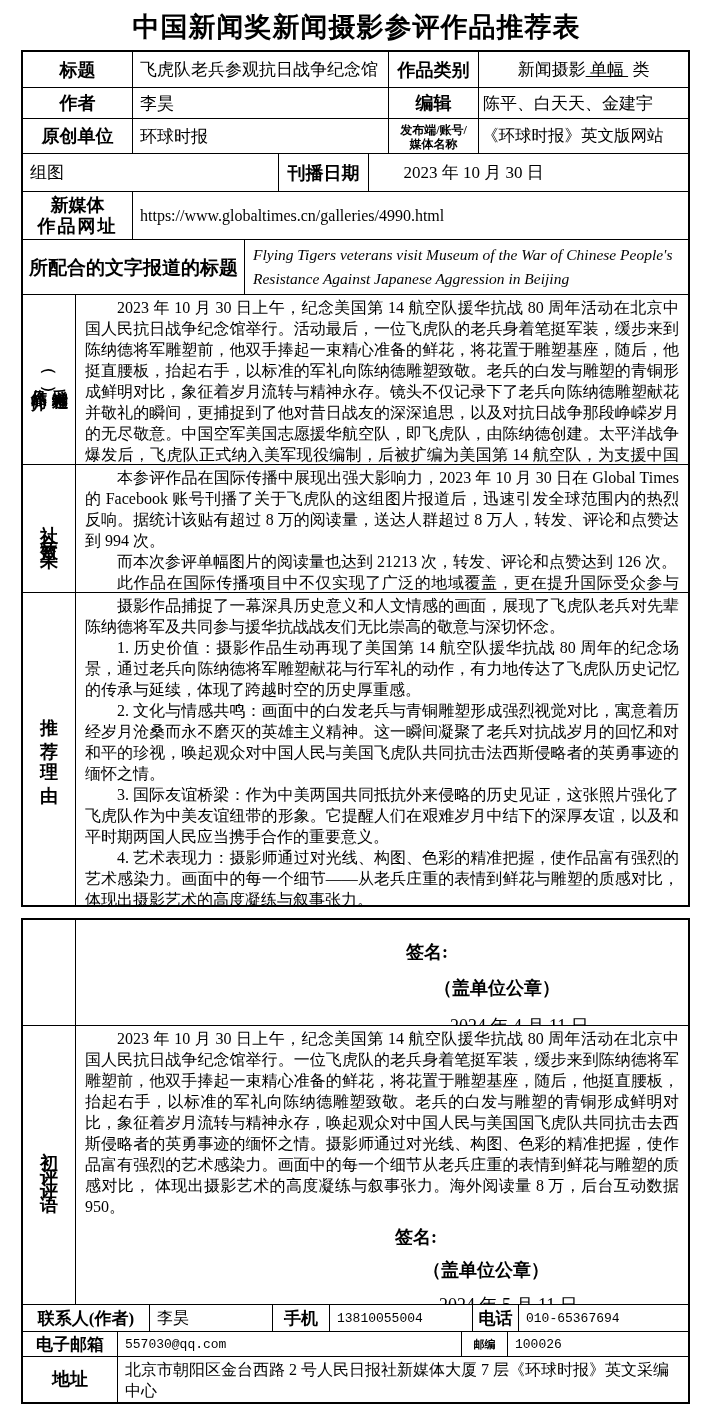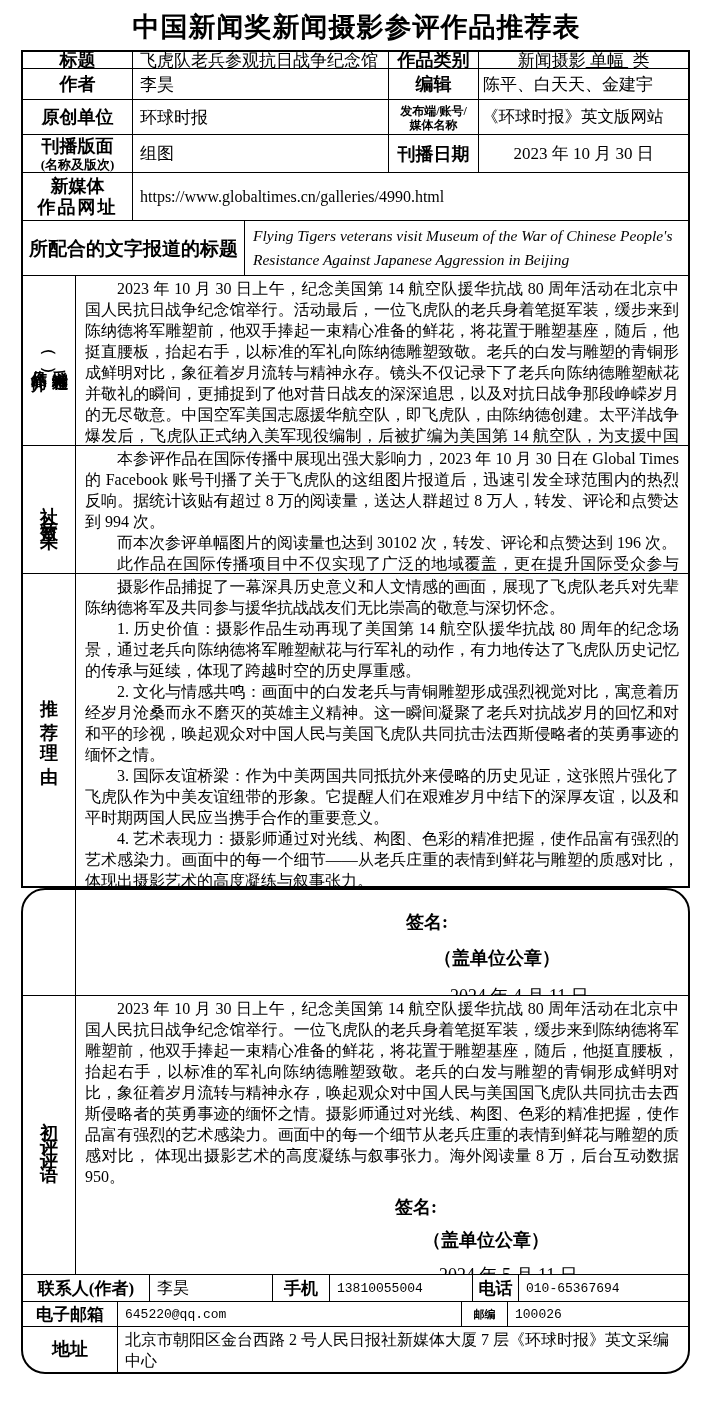--- a/index.html
+++ b/index.html
@@ -1,37 +1,37 @@
 <!DOCTYPE html>
 <html><head>
 <meta charset="utf-8">
 <style>
   html,body{margin:0;padding:0;background:#fff;}
   body{width:713px;height:1420px;position:relative;color:#000;
        font-family:"Liberation Serif","DejaVu Sans",serif;}
   .page-title{margin:9px 0 5px 0;text-align:center;font-size:27px;font-weight:bold;letter-spacing:1px;}
   .tbl{margin-left:21px;width:669px;border:2px solid #000;box-sizing:border-box;background:#fff;}
-  .tbl2{border-radius:24px;}
+  .tbl2{margin-top:11px;}
   .row{display:flex;box-sizing:border-box;}
   .row:not(:last-child){border-bottom:1px solid #000;}
   .cell{box-sizing:border-box;overflow:hidden;}
   .cell:not(:last-child){border-right:1px solid #000;}
   .lab{display:flex;flex-direction:column;align-items:center;justify-content:center;
        font-weight:bold;font-size:18px;text-align:center;line-height:1.15;}
   .val{display:flex;align-items:center;padding:1px 7px;font-size:17px;}
   .center{justify-content:center;}
   .small-lab{font-size:12px;line-height:14px;}
   .sub-lab{font-size:13px;line-height:15px;font-weight:bold;}
   .text{padding:2px 9px;font-size:16px;line-height:21px;text-align:justify;}
   .text p{margin:0;text-indent:2em;}
   .mono{font-family:Liberation Mono, monospace;font-size:13px;}
   .url{font-size:16px;}
   .entitle{font-size:15.5px;line-height:24px;align-items:center;display:flex;font-style:italic;}
   
-  .h-r1{height:17px}.h-r2{height:31px}.h-r3{height:35px}.h-r4{height:38px}
+  .h-r1{height:36px}.h-r2{height:31px}.h-r3{height:35px}.h-r4{height:38px}
   .h-r5{height:48px}.h-r6{height:55px}.h-r7{height:170px}.h-r8{height:128px}.h-r9{height:312px}
   .h-sa{height:106px}.h-sb{height:279px}.h-c1{height:27px}.h-c2{height:25px}.h-c3{height:45px}
   
   .w-a{width:110px}.w-b{width:256px}.w-c{width:90px}.w-d{width:209px}
   .w-url{width:555px}.w-nt{width:222px}.w-ntv{width:443px}
   .w-v{width:53px}.w-body{width:612px}
   .w-c1a{width:127px}.w-c1b{width:123px}.w-c1c{width:57px}.w-c1d{width:143px}.w-c1e{width:46px}.w-c1f{width:169px}
   .w-c2a{width:95px}.w-c2b{width:344px}.w-c2c{width:46px}.w-c2d{width:169px}
   .w-c3b{width:559px}
   
@@ -82,24 +82,20 @@
     <div class="cell lab w-a h-r3">原创单位</div>
     <div class="cell val w-b">环球时报</div>
     <div class="cell lab w-c h-r3 small-lab">
       <span>发布端/账号/</span>
       <span>媒体名称</span>
     </div>
     <div class="cell val w-d" style="padding-left:3px;font-size:16.5px">《环球时报》英文版网站</div>
   </div>
 
   <div class="row h-r4">
-    <div class="cell lab w-a h-r4">
-      <span>刊播版面</span>
-      <span class="sub-lab">(名称及版次)</span>
-    </div>
     <div class="cell val w-b">组图</div>
     <div class="cell lab w-c h-r4">刊播日期</div>
     <div class="cell val w-d center">2023 年 10 月 30 日</div>
   </div>
 
   <div class="row h-r5">
     <div class="cell lab w-a h-r5">
       <span>新媒体</span>
       <span style="letter-spacing:2px">作品网址</span>
     </div>
@@ -124,21 +120,21 @@
       <p>2023 年 10 月 30 日上午，纪念美国第 14 航空队援华抗战 80 周年活动在北京中国人民抗日战争纪念馆举行。活动最后，一位飞虎队的老兵身着笔挺军装，缓步来到陈纳德将军雕塑前，他双手捧起一束精心准备的鲜花，将花置于雕塑基座，随后，他挺直腰板，抬起右手，以标准的军礼向陈纳德雕塑致敬。老兵的白发与雕塑的青铜形成鲜明对比，象征着岁月流转与精神永存。镜头不仅记录下了老兵向陈纳德雕塑献花并敬礼的瞬间，更捕捉到了他对昔日战友的深深追思，以及对抗日战争那段峥嵘岁月的无尽敬意。中国空军美国志愿援华航空队，即飞虎队，由陈纳德创建。太平洋战争爆发后，飞虎队正式纳入美军现役编制，后被扩编为美国第 14 航空队，为支援中国人民抗日战争和世界反法西斯战争作出了宝贵贡献。这段历史已成为中美两国人民的共同遗产和友谊象征。</p>
     </div>
   </div>
 
   <div class="row h-r8">
     <div class="cell vlab w-v h-r8">
       <span class="vtext sp-social">社会效果</span>
     </div>
     <div class="cell text w-body">
       <p>本参评作品在国际传播中展现出强大影响力，2023 年 10 月 30 日在 Global Times 的 Facebook 账号刊播了关于飞虎队的这组图片报道后，迅速引发全球范围内的热烈反响。据统计该贴有超过 8 万的阅读量，送达人群超过 8 万人，转发、评论和点赞达到 994 次。</p>
-      <p>而本次参评单幅图片的阅读量也达到 30102 次，转发、评论和点赞达到 196 次。</p>
+      <p>而本次参评单幅图片的阅读量也达到 21213 次，转发、评论和点赞达到 126 次。</p>
       <p>此作品在国际传播项目中不仅实现了广泛的地域覆盖，更在提升国际受众参与度、收获积极反响方面取得了显著成效，为促进文化交流与国际传播贡献了重要力量。</p>
     </div>
   </div>
 
   <div class="row h-r9">
     <div class="cell vlab w-v h-r9">
       <span class="vtext sp-reason">推荐理由</span>
     </div>
     <div class="cell text w-body">
       <p>摄影作品捕捉了一幕深具历史意义和人文情感的画面，展现了飞虎队老兵对先辈陈纳德将军及共同参与援华抗战战友们无比崇高的敬意与深切怀念。</p>
@@ -182,21 +178,21 @@
     <div class="cell lab w-c1a h-c1" style="font-size:17px">联系人(作者)</div>
     <div class="cell val w-c1b" style="font-size:16px">李昊</div>
     <div class="cell lab w-c1c h-c1" style="font-size:17px">手机</div>
     <div class="cell val w-c1d mono">13810055004</div>
     <div class="cell lab w-c1e h-c1" style="font-size:17px">电话</div>
     <div class="cell val w-c1f mono">010-65367694</div>
   </div>
 
   <div class="row h-c2">
     <div class="cell lab w-c2a h-c2" style="font-size:17px">电子邮箱</div>
-    <div class="cell val w-c2b mono">645220@qq.com</div>
+    <div class="cell val w-c2b mono">557030@qq.com</div>
     <div class="cell lab w-c2c h-c2" style="font-size:11px">邮编</div>
     <div class="cell val w-c2d mono">100026</div>
   </div>
 
   <div class="row h-c3">
     <div class="cell lab w-c2a h-c3">地址</div>
     <div class="cell val w-c3b" style="font-size:16px;line-height:21px">北京市朝阳区金台西路 2 号人民日报社新媒体大厦 7 层《环球时报》英文采编中心</div>
   </div>
 
 </div>

